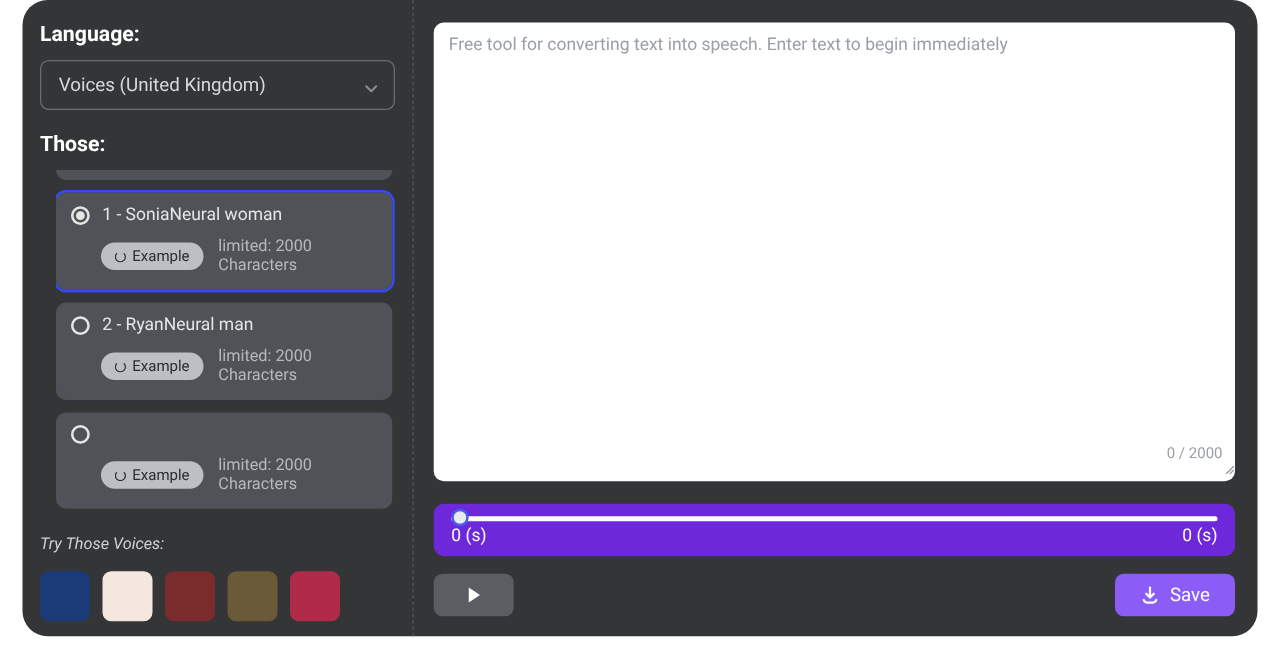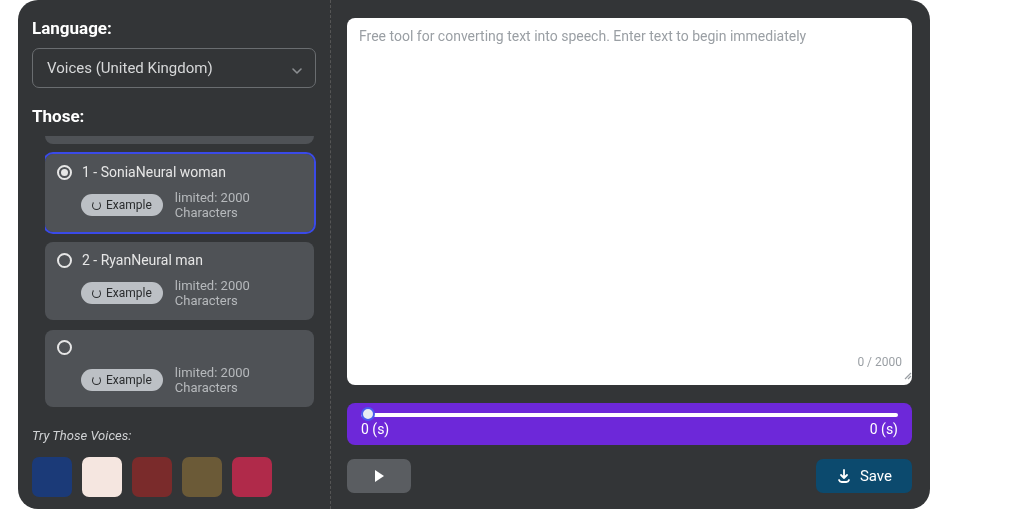--- a/index.html
+++ b/index.html
@@ -1,17 +1,17 @@
 <!DOCTYPE html>
 <html><head>
 <meta charset="utf-8">
 <style>
   *{box-sizing:border-box;margin:0;padding:0;font-family:-apple-system,BlinkMacSystemFont,"Segoe UI",Roboto,Arial,sans-serif;}
   body{background:#fff;width:1024px;height:529px;overflow:hidden;}
-  .app{width:912px;height:509px;margin:0 18px;background:#333537;border-radius:20px;display:flex;color:#e6e6e6;}
+  .app{width:988px;height:509px;margin:0 18px;background:#333537;border-radius:20px;display:flex;color:#e6e6e6;}
   .left{width:313px;flex:0 0 313px;padding:18px 0 0 0;border-right:1px dashed #555;display:flex;flex-direction:column;}
   .left-inner{padding:0 14px 0 14px;}
   h3.lbl{font-size:17px;font-weight:700;color:#fff;margin-bottom:10px;}
   .select{display:flex;align-items:center;justify-content:space-between;border:1px solid #6a6d70;border-radius:7px;padding:10px 14px;color:#d7d8d9;font-size:15px;margin-bottom:18px;cursor:pointer;}
   .chev{width:10px;height:10px;position:relative;}
   .chev svg{stroke:#8c8f92;}
   .voice-section{flex:1;padding:0 6px 0 27px;overflow:hidden;}
   .voice-list{height:278px;overflow-y:auto;padding-right:10px;}
   .voice-list::-webkit-scrollbar{width:10px;}
   .voice-list::-webkit-scrollbar-track{background:#3c3e40;border-radius:5px;}
@@ -35,21 +35,21 @@
   .counter{position:absolute;right:28px;bottom:140px;font-size:12px;color:#9a9fa4;}
   .resize-handle{position:absolute;right:18px;bottom:134px;width:10px;height:10px;}
   .resize-handle svg{stroke:#9a9fa4;}
   .slider-box{background:#6d28d9;border-radius:8px;padding:10px 14px 8px;margin-top:18px;}
   .track{width:100%;height:4px;background:#fff;border-radius:2px;position:relative;}
   .thumb{width:14px;height:14px;background:#e7ecf2;border:2px solid #4a5aef;border-radius:50%;position:absolute;top:-6px;left:0;cursor:pointer;}
   .slider-lbls{display:flex;justify-content:space-between;font-size:14px;color:#fff;margin-top:4px;}
   .controls{display:flex;justify-content:space-between;align-items:center;margin-top:14px;}
   .play{background:#5a5d61;border:none;border-radius:7px;width:64px;height:34px;display:flex;align-items:center;justify-content:center;cursor:pointer;}
   .play svg{fill:#fff;}
-  .save{background:#0c4a6e;border:none;color:#fff;border-radius:7px;padding:8px 20px;font-size:15px;display:flex;align-items:center;gap:8px;cursor:pointer;}
+  .save{background:#8b5cf6;border:none;color:#fff;border-radius:7px;padding:8px 20px;font-size:15px;display:flex;align-items:center;gap:8px;cursor:pointer;}
   .save svg{stroke:#fff;}
   .top-stub{height:8px;background:#4f5256;border-radius:0 0 8px 8px;margin-bottom:10px;}
 </style>
 </head>
 <body>
 
 <div class="app">
   <div class="left">
     <div class="left-inner">
       <h3 class="lbl">Language:</h3>

